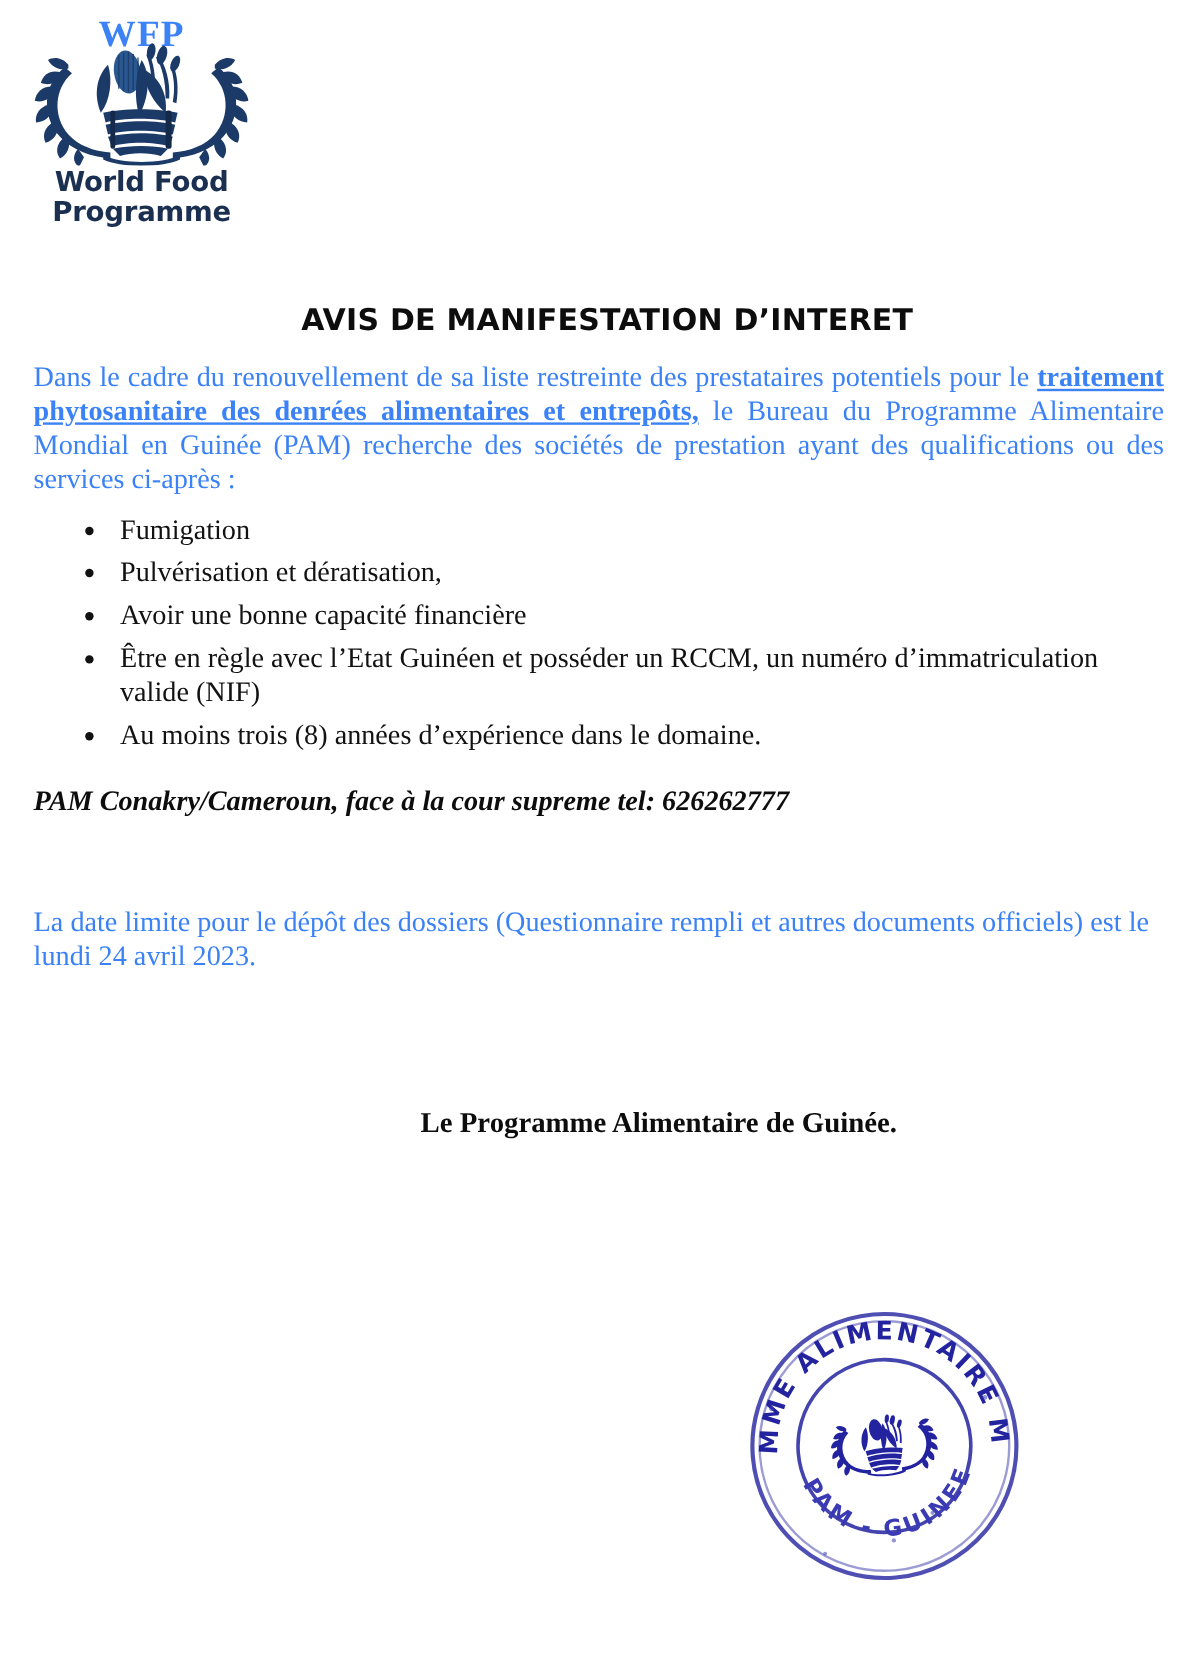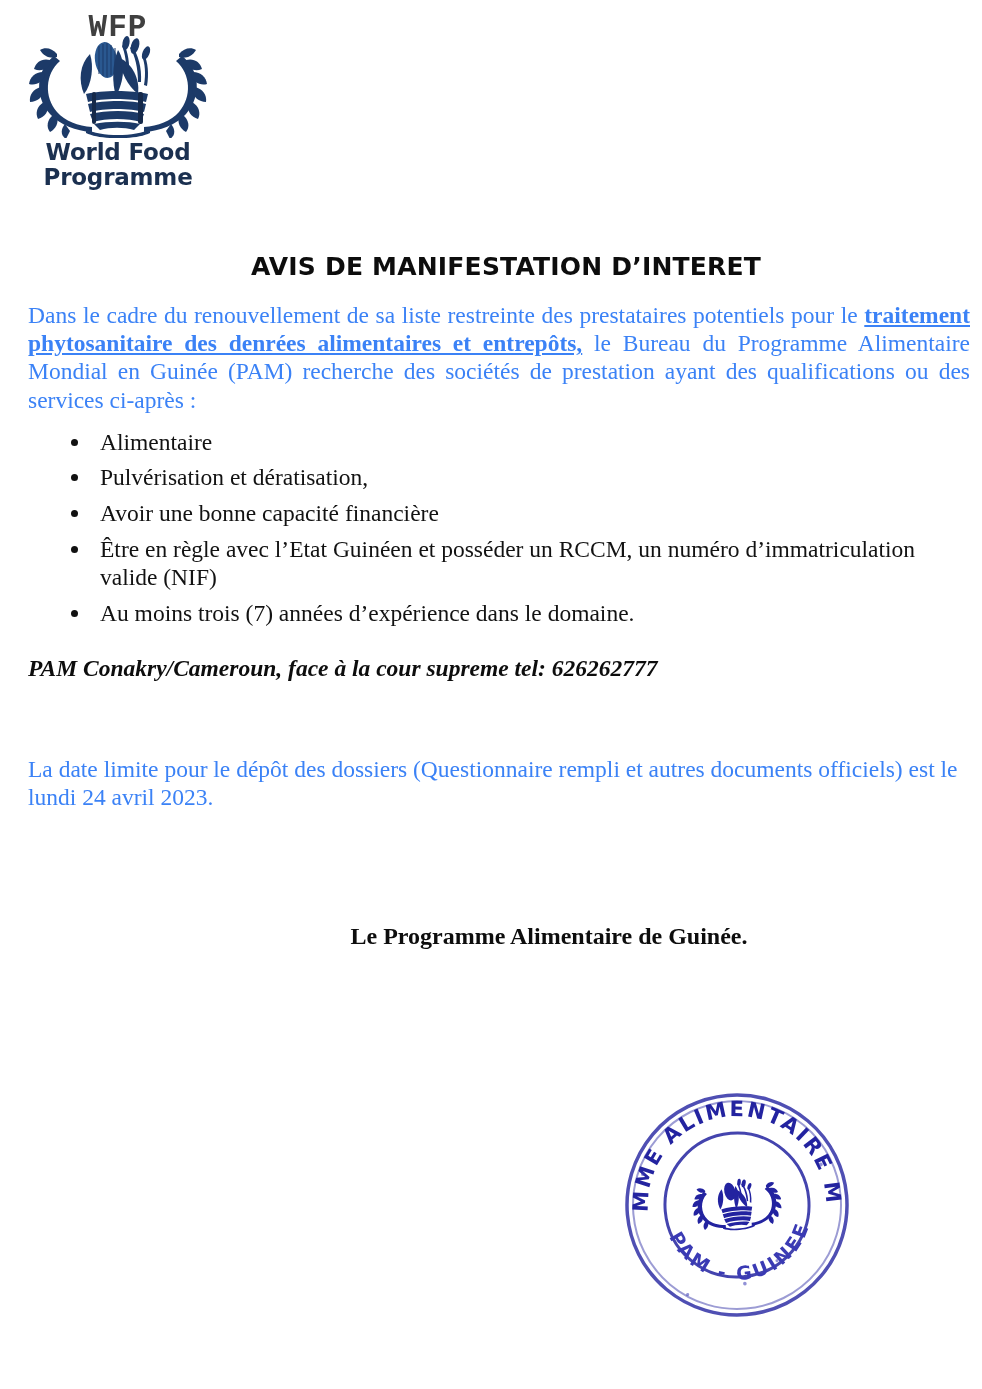--- a/index.html
+++ b/index.html
@@ -23,25 +23,25 @@
     top: 8px;
     width: 200px;
     height: 188px;
   }
   #wfp-logo .wfp-acronym {
     position: absolute;
     left: 0;
     top: 4px;
     width: 200px;
     text-align: center;
-    font-family: Liberation Mono, monospace;
+    font-family: Liberation Serif, serif;
     font-weight: bold;
     font-size: 31px;
     letter-spacing: 1px;
-    color: #404040;
+    color: #3b82f6;
     line-height: 1;
   }
   #wfp-logo .wfp-emblem {
     position: absolute;
     left: 2px;
     top: 26px;
     width: 196px;
     height: 104px;
   }
   #wfp-logo .wfp-wordmark {
@@ -220,25 +220,25 @@
   </div>
 </div>
 
 <div id="doc">
 
   <h1 id="doc-title">AVIS DE MANIFESTATION D’INTERET</h1>
 
   <p class="para"><span>Dans le cadre du renouvellement de sa liste restreinte des prestataires potentiels pour le </span><span class="emph-ul">traitement phytosanitaire des denrées alimentaires et entrepôts,</span><span> le Bureau du Programme Alimentaire Mondial en Guinée (PAM) recherche des sociétés de prestation ayant des qualifications ou des services  ci-après :</span></p>
 
   <ul class="bullets">
-    <li>Alimentaire</li>
+    <li>Fumigation</li>
     <li>Pulvérisation et dératisation,</li>
     <li>Avoir une bonne capacité financière</li>
     <li>Être en règle avec l’Etat Guinéen et posséder un RCCM, un numéro d’immatriculation valide (NIF)</li>
-    <li>Au moins trois (7) années d’expérience dans le domaine.</li>
+    <li>Au moins trois (8) années d’expérience dans le domaine.</li>
   </ul>
 
 
   <div class="gap-sm"></div>
 
   <p class="strong-line">PAM Conakry/Cameroun, face à la cour supreme tel: 626262777</p>
 
   <div class="gap-sm"></div>
 
 

